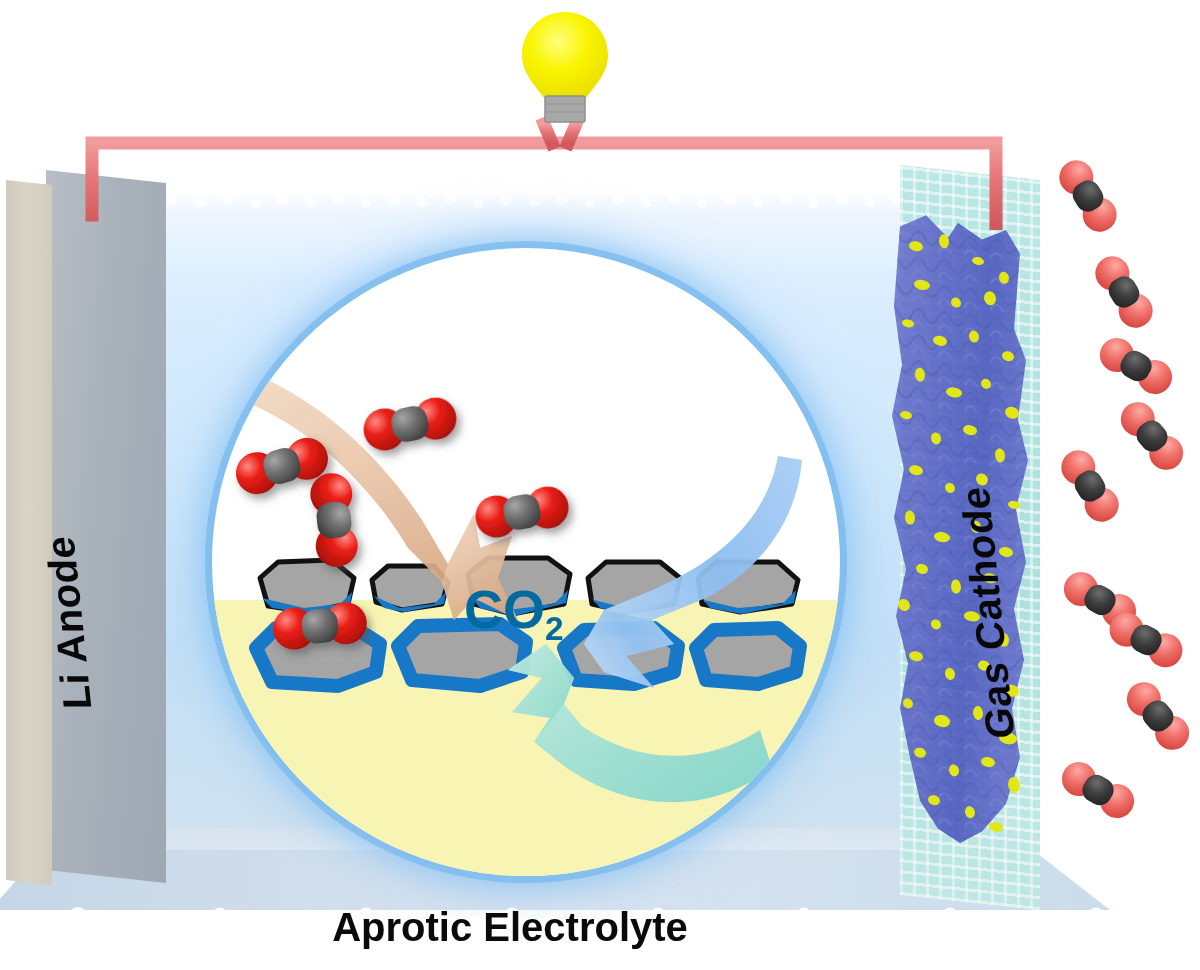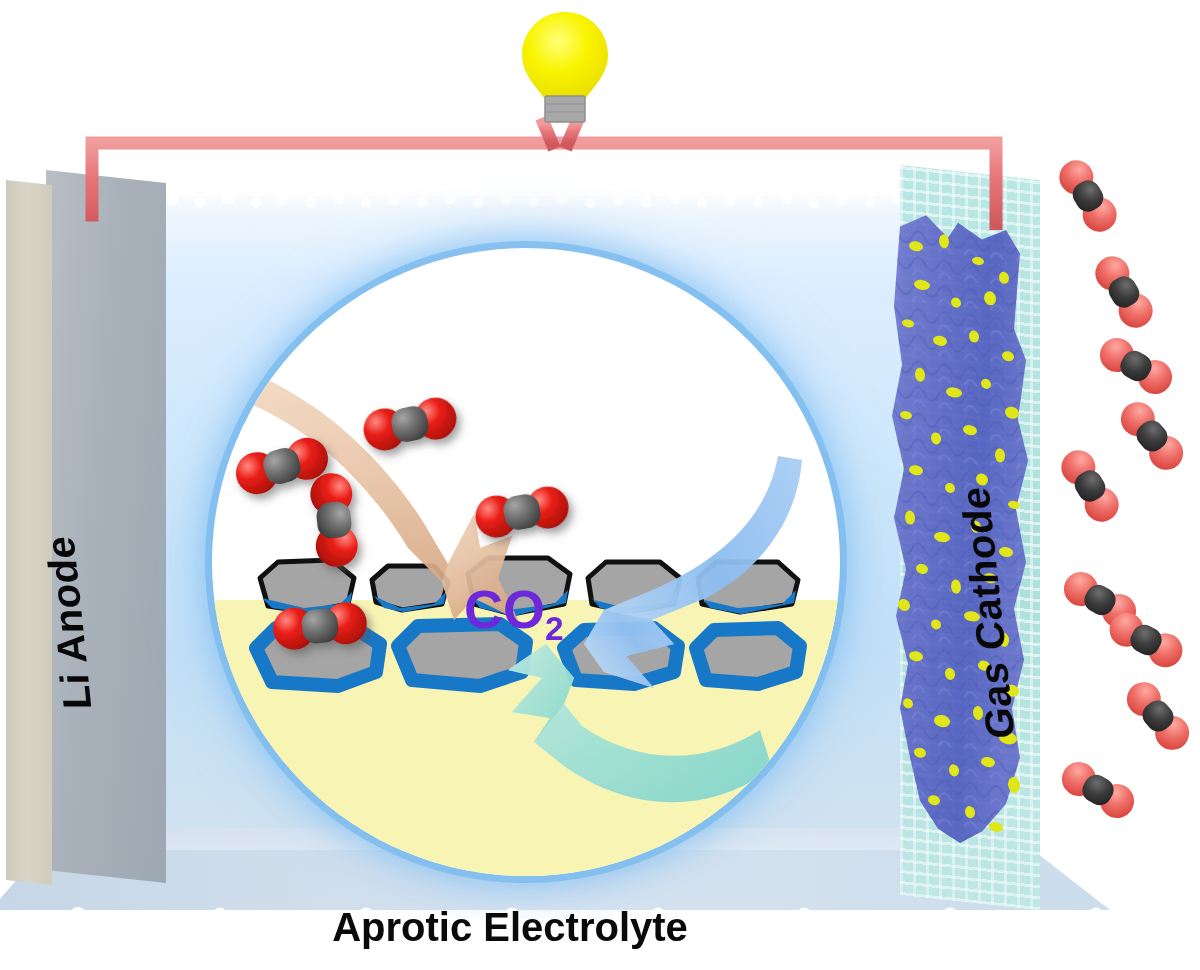--- a/index.html
+++ b/index.html
@@ -108,21 +108,21 @@
     overflow: hidden;
   }
   #mag-electrolyte {
     left: 0px; top: 352px; width: 628px; height: 276px;
     background: #f7f4b4;
   }
 
   
   #co2-label {
     left: 252px; top: 330px;
-    font-size: 54px; font-weight: bold; color: #6d28d9;
+    font-size: 54px; font-weight: bold; color: #0369a1;
     letter-spacing: 0px;
   }
   #co2-label sub { font-size: 0.62em; }
 
   
   #caption {
     left: 0px; top: 905px; width: 1020px;
     text-align: center;
     font-size: 40px; font-weight: bold; color: #0a0a0a;
     letter-spacing: 0px;

